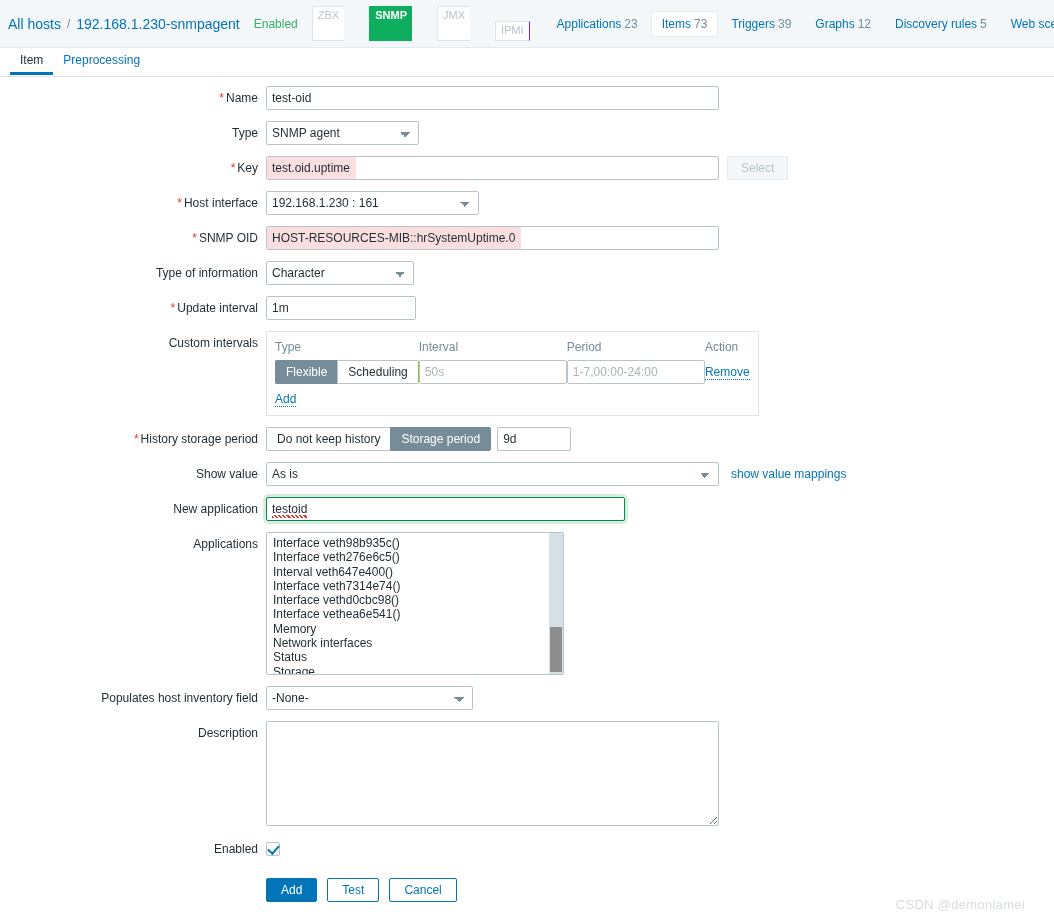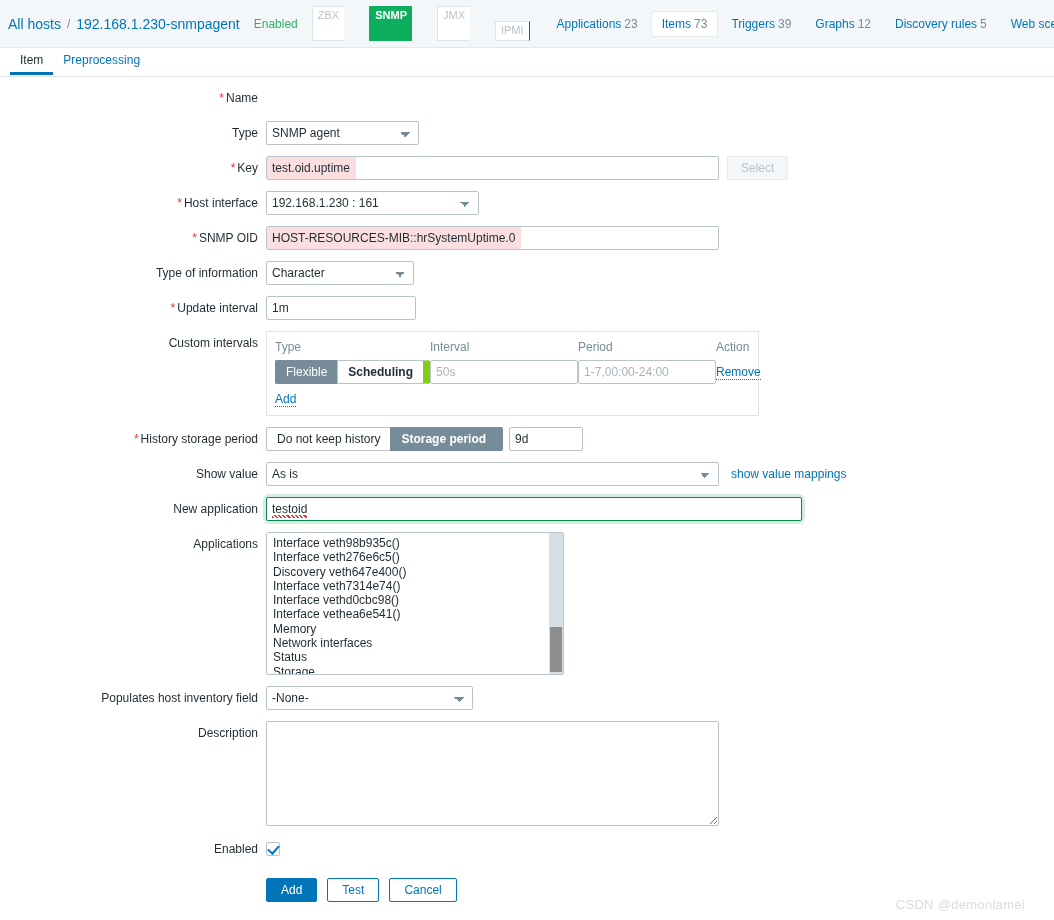--- a/index.html
+++ b/index.html
@@ -139,21 +139,21 @@
   .col-action { width: 55px; }
 
   .seg { display: inline-flex; }
   .seg button {
     height: 24px; border: 1px solid #b8c3cc; background: #ffffff;
     font-family: "Liberation Sans", sans-serif; font-size: 12px;
     color: #1f2c33; padding: 0 10px; margin: 0; cursor: pointer;
     border-right: none; white-space: nowrap;
   }
   .seg button:first-child { border-radius: 2px 0 0 2px; }
-  .seg button:last-child { border-right: 7px solid #84cc16; border-radius: 0 2px 2px 0; font-weight: bold; }
+  .seg button:last-child { border-right: 1px solid #84cc16; border-radius: 0 2px 2px 0; }
   .seg button.on { background: #768d99; border-color: #768d99; color: #ffffff; }
 
   .in-interval { width: 148px; }
   .in-period { width: 138px; }
 
   .link-dotted {
     color: #0275b8; font-size: 12px; text-decoration: none;
     border-bottom: 1px dotted #0275b8; cursor: pointer;
   }
   .ci-add { display: inline-block; margin-top: 2px; }
@@ -161,21 +161,21 @@
   .in-storage { width: 74px; margin-left: 6px; }
 
   .link-plain { color: #0275b8; font-size: 12px; text-decoration: none; line-height: 24px; margin-left: 12px; }
 
   
   .focus-wrap {
     display: inline-block; border-radius: 3px;
     box-shadow: 0 0 0 3px #d6ecdd;
   }
   .in-newapp {
-    width: 536px; border-color: #0a8554 !important;
+    width: 359px; border-color: #0a8554 !important;
   }
   .newapp-rel { position: relative; display: inline-block; }
   .spell {
     position: absolute; left: 6px; top: 18px; height: 3px; width: 40px;
     pointer-events: none;
     background-image: repeating-linear-gradient(
       45deg, #e33734 0, #e33734 1.5px, transparent 1.5px, transparent 3px);
   }
 
   
@@ -262,20 +262,23 @@
 
 <div class="formtabs">
   <a class="ftab active" href="#">Item</a>
   <a class="ftab" href="#">Preprocessing</a>
 </div>
 
 <div class="form">
 
   <div class="row">
     <div class="lbl"><span class="req">*</span><span>Name</span></div>
+    <div class="ctl">
+      <input type="text" class="w-name" value="test-oid" style="">
+    </div>
   </div>
 
   <div class="row">
     <div class="lbl">Type</div>
     <div class="ctl">
       <select class="w-type">
         <option>SNMP agent</option>
       </select>
     </div>
   </div>
@@ -398,21 +401,21 @@
       </span>
     </div>
   </div>
 
   <div class="row">
     <div class="lbl">Applications</div>
     <div class="ctl">
       <div class="listbox">
         <div class="lb-item">Interface veth98b935c()</div>
         <div class="lb-item">Interface veth276e6c5()</div>
-        <div class="lb-item">Discovery veth647e400()</div>
+        <div class="lb-item">Interval veth647e400()</div>
         <div class="lb-item">Interface veth7314e74()</div>
         <div class="lb-item">Interface vethd0cbc98()</div>
         <div class="lb-item">Interface vethea6e541()</div>
         <div class="lb-item">Memory</div>
         <div class="lb-item">Network interfaces</div>
         <div class="lb-item">Status</div>
         <div class="lb-item">Storage</div>
         <div class="lb-scroll">
           <div class="lb-thumb"></div>
         </div>

